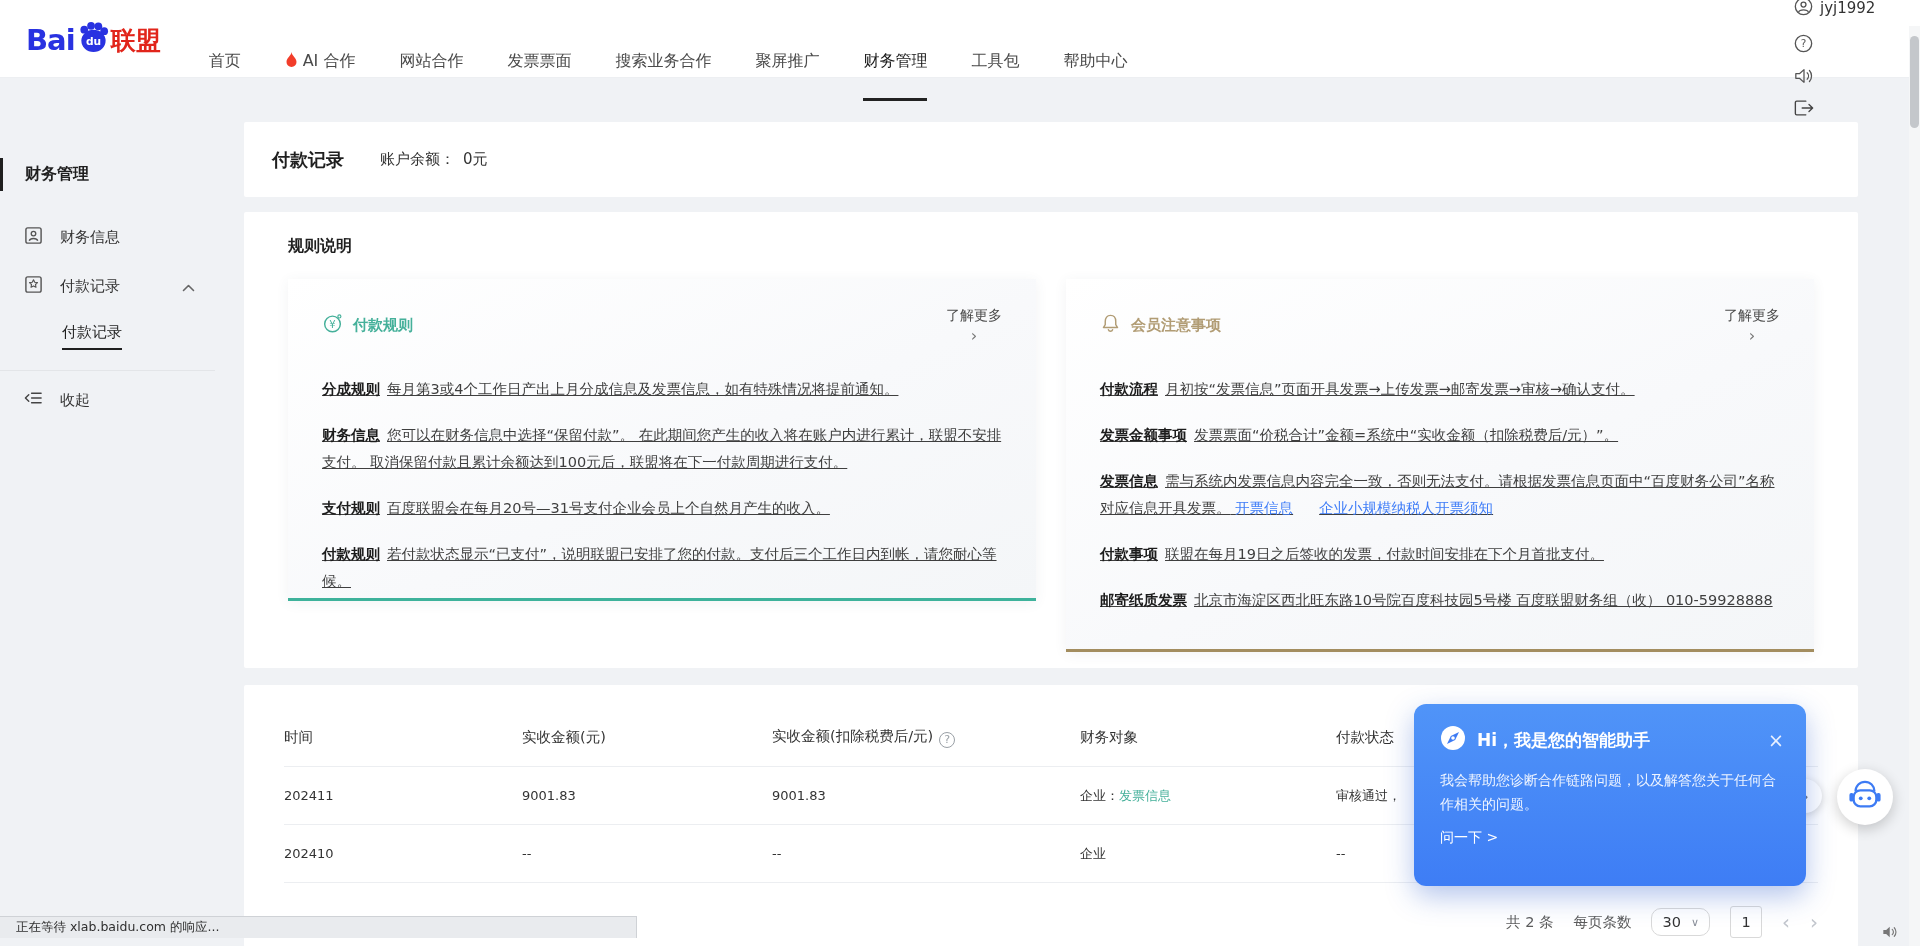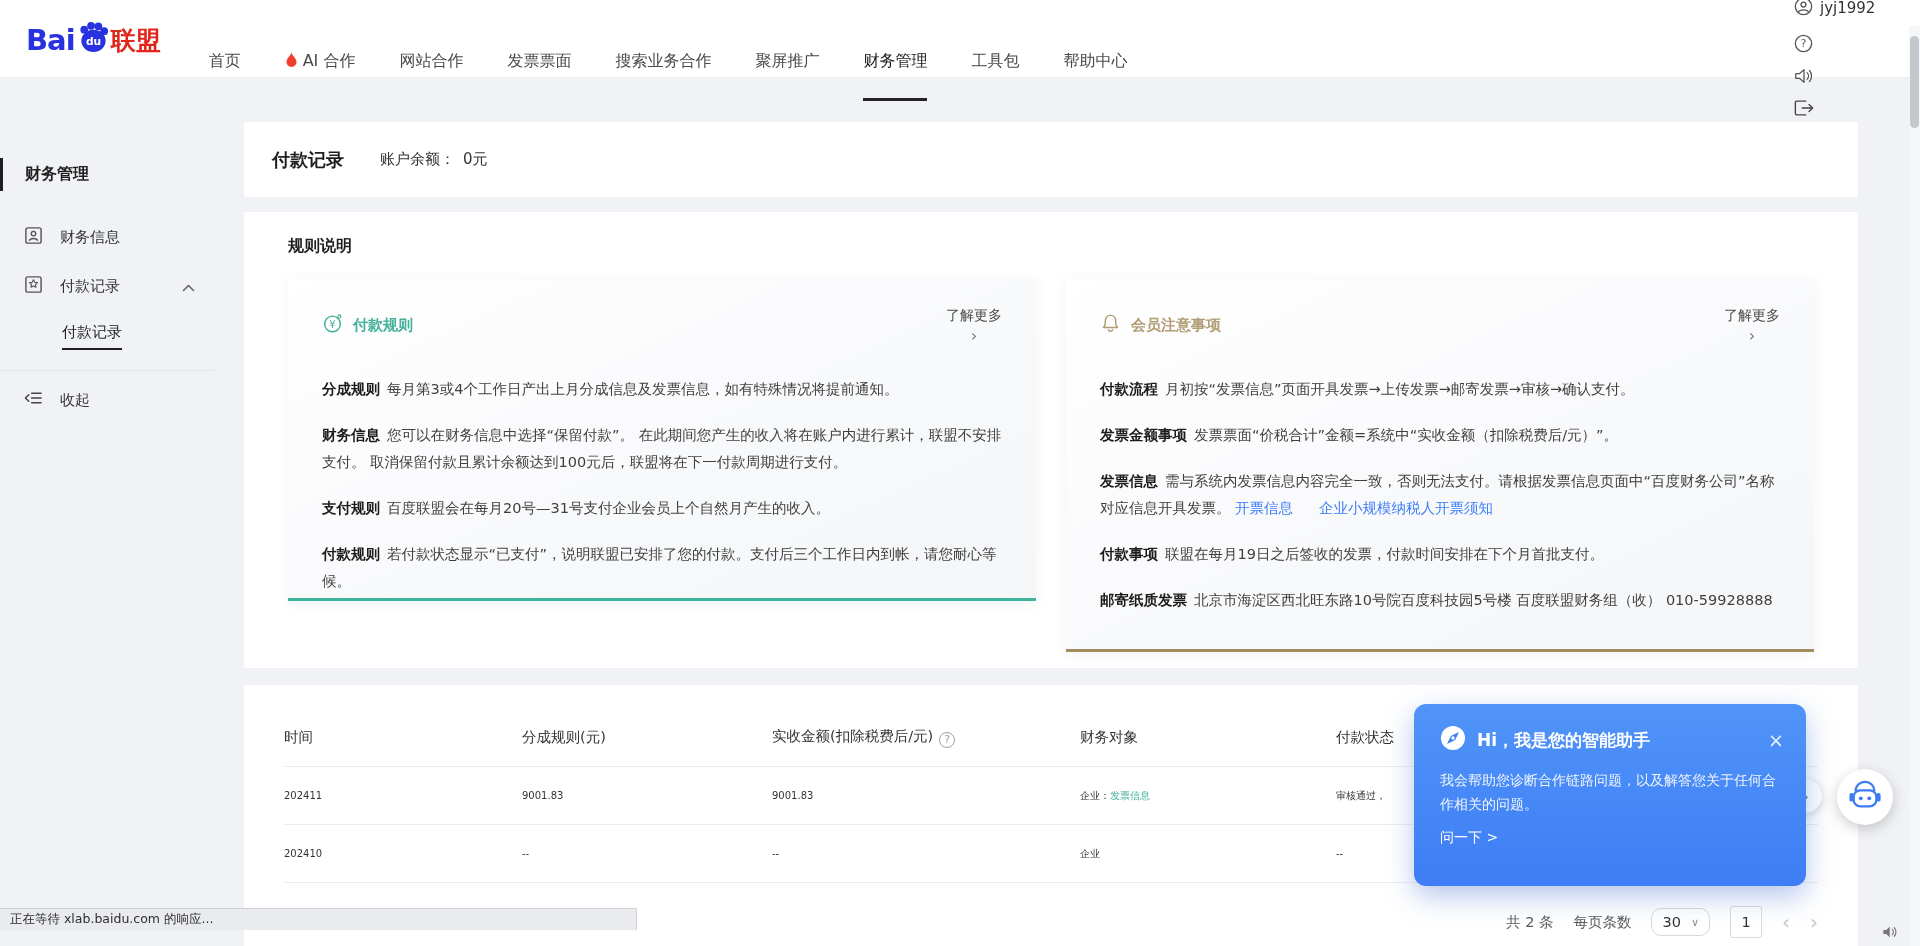--- a/index.html
+++ b/index.html
@@ -63,28 +63,28 @@
     box-shadow:0 2px 12px rgba(70,80,100,.07);
   }
   .card-green { height:322px; border-bottom:3px solid #3eb29b; }
   .card-gold  { height:373px; border-bottom:3px solid #a38d5f; }
   .card-head { display:flex; align-items:center; gap:10px; margin-bottom:32px; }
   .card-title { font-size:15px; font-weight:600; }
   .t-green { color:#45b09a; }
   .t-gold  { color:#b19c74; }
   .more { margin-left:auto; font-size:14px; color:#4a4a4a; cursor:pointer; display:flex; align-items:center; gap:3px;flex-direction:column; }
   .more .arr { color:#777; font-size:16px; line-height:1; }
-  .card p { margin:0 0 19px; font-size:14.5px; line-height:27px; color:#3f3f3f; }
+  .card p { margin:0 0 19px; font-size:14.5px; line-height:27px; color:#3f3f3f;text-decoration:underline; }
   .card p b { color:#1c1c1c; margin-right:7px; }
   .blue-link { color:#3f7df8; cursor:pointer; text-decoration:none; }
   .blue-link + .blue-link { margin-left:26px; }
 
   
   .panel-table { height:262px; padding:24px 40px 0; overflow:hidden; }
-  .trow { display:flex; align-items:center; height:58px; border-bottom:1px solid #eceef1; font-size:10px; color:#333; }
+  .trow { display:flex; align-items:center; height:58px; border-bottom:1px solid #eceef1; font-size:13px; color:#333; }
   .trow.head { font-size:14.5px; color:#333; }
   .tc { padding-right:10px; }
   .tc-1 { width:238px; } .tc-2 { width:250px; } .tc-3 { width:308px; } .tc-4 { width:256px; } .tc-5 { flex:1; }
   .qmark {
     display:inline-block; width:16px; height:16px; border:1px solid #9aa0a6; border-radius:50%;
     color:#9aa0a6; font-size:11px; line-height:14px; text-align:center; margin-left:6px; vertical-align:-2px; cursor:pointer;
   }
   .teal-link { color:#45b09a; cursor:pointer; }
   .pagination { display:flex; align-items:center; justify-content:flex-end; gap:20px; margin-top:12px; height:54px; font-size:14.5px; color:#5c5c5c; }
   .page-select { display:flex; align-items:center; gap:10px; border:1px solid #d9d9d9; border-radius:10px; background:#fff; padding:5px 10px; color:#333; cursor:pointer; }
@@ -109,23 +109,23 @@
     display:flex; align-items:center; justify-content:center; color:#6b7280; font-size:20px; cursor:pointer;
   }
   .robot-btn {
     position:absolute; left:1837px; top:769px; width:56px; height:56px; border-radius:50%;
     background:#fff; box-shadow:0 4px 14px rgba(0,0,0,.20); z-index:11;
     display:flex; align-items:center; justify-content:center; cursor:pointer;
   }
 
   
   .status-bar {
-    position:absolute; left:0; bottom:16px; width:637px; height:22px; z-index:12;
+    position:absolute; left:0; bottom:8px; width:637px; height:22px; z-index:12;
     background:#e9ebee; border:1px solid #cfd2d6; border-left:none; border-bottom:none;
-    font-size:12.5px; line-height:20px; color:#2f2f2f; padding-left:10px;
+    font-size:12.5px; line-height:20px; color:#2f2f2f; padding-left:16px;
   }
   .bottom-sound { position:absolute; right:22px; bottom:3px; z-index:12; }
   .v-scrollbar { position:absolute; right:0; top:26px; bottom:0; width:11px; background:#f5f6f7; z-index:13; }
   .v-thumb { position:absolute; top:10px; left:1px; width:9px; height:92px; border-radius:5px; background:#c4c7cb; cursor:pointer; }
 </style>
 </head>
 <body>
 
 <header class="top-header">
   <div class="logo">
@@ -316,21 +316,21 @@
           </p>
           <p><b>付款事项</b><span>联盟在每月19日之后签收的发票，付款时间安排在下个月首批支付。</span></p>
           <p><b>邮寄纸质发票</b><span>北京市海淀区西北旺东路10号院百度科技园5号楼 百度联盟财务组（收） 010-59928888</span></p>
         </div>
       </div>
     </section>
 
     <section class="panel panel-table">
       <div class="trow head">
         <div class="tc tc-1">时间</div>
-        <div class="tc tc-2">分成规则(元)</div>
+        <div class="tc tc-2">实收金额(元)</div>
         <div class="tc tc-3">
           <span>实收金额(扣除税费后/元)</span><span class="qmark">?</span>
         </div>
         <div class="tc tc-4">财务对象</div>
         <div class="tc tc-5">付款状态</div>
       </div>
       <div class="trow">
         <div class="tc tc-1">202411</div>
         <div class="tc tc-2">9001.83</div>
         <div class="tc tc-3">9001.83</div>

